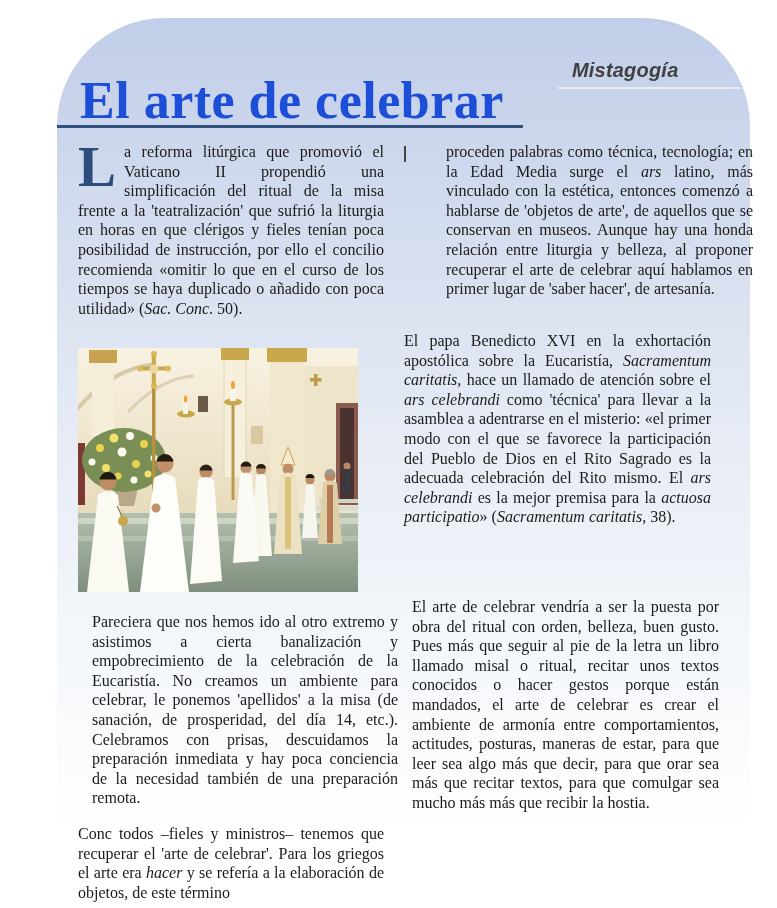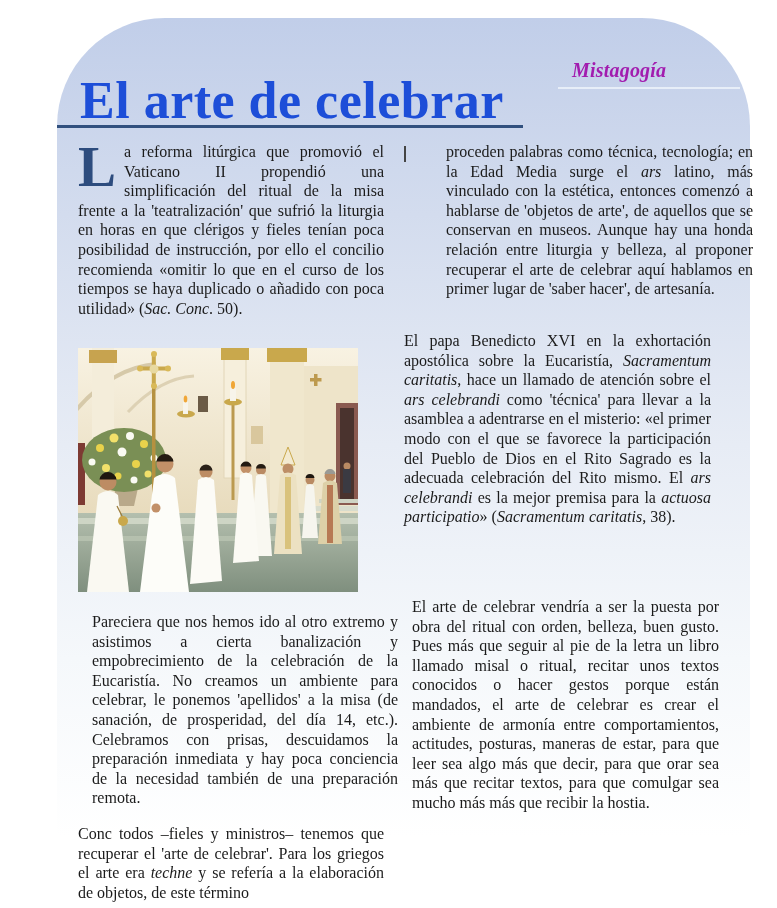--- a/index.html
+++ b/index.html
@@ -5,21 +5,21 @@
   html,body{margin:0;padding:0;background:#ffffff;}
   .page{position:relative;width:777px;height:908px;background:#ffffff;overflow:hidden;
         font-family:"Liberation Serif",serif;}
   .sheet{position:absolute;left:57px;top:18px;width:693px;height:890px;
          border-radius:108px 108px 0 0;
          background:linear-gradient(to bottom,#c1cee9 0%,#d3dcee 22%,#e7ecf5 48%,#f5f8fb 72%,#ffffff 92%);}
   .page-title{position:absolute;left:80px;top:72px;margin:0;font-size:52px;line-height:1.1;
          font-weight:bold;color:#1d4ed8;font-family:"Liberation Serif",serif;letter-spacing:0.5px;}
   .title-underline{position:absolute;left:57px;top:125px;width:466px;height:2.5px;background:#31507e;}
   .section-label{position:absolute;left:572px;top:59px;font-size:20px;font-weight:bold;font-style:italic;
-         color:#a21caf;font-family:Liberation Serif, serif;letter-spacing:0.2px;}
+         color:#404040;font-family:Liberation Sans, sans-serif;letter-spacing:0.2px;}
   .section-underline{position:absolute;left:558px;top:87px;width:182px;height:2px;background:#e7eef8;}
   .body-text{position:absolute;margin:0;font-size:16px;line-height:19.6px;color:#1b1b1b;
          text-align:justify;width:306px;}
   .body-text i{font-style:italic;}
   .p-left1{left:78px;top:142px;}
   .p-left2{left:92px;top:612px;}
   .p-left3{left:78px;top:824px;}
   .p-right1{left:404px;top:142px;width:307px;margin-left:42px;}
   .p-right2{left:404px;top:331px;width:307px;}
   .p-right3{left:412px;top:597px;width:307px;}
@@ -167,19 +167,19 @@
     <g>
       <circle cx="30" cy="134" r="8.5" fill="#bd8c63"></circle>
       <path d="M30,124 a8.5,8.5 0 0 1 8.5,7.5 l-17,0 a8.5,8.5 0 0 1 8.5,-7.5" fill="#1e1710"></path>
       <path d="M9,244 L20,147 Q30,139 40,147 L51,244 Z" fill="#faf9f2"></path>
       <line x1="39" y1="158" x2="45" y2="170" stroke="#9b7c3c" stroke-width="1.2"></line>
       <circle cx="45" cy="173" r="5" fill="#c9a84c"></circle>
     </g>
   </svg>
 
   <p class="body-text p-left2"><span>Pareciera que nos hemos ido al otro extremo y asistimos a cierta banalización y empobrecimiento de la celebración de la Eucaristía. No creamos un ambiente para celebrar, le ponemos 'apellidos' a la misa (de sanación, de prosperidad, del día 14, etc.). Celebramos con prisas, descuidamos la preparación inmediata y hay poca conciencia de la necesidad también de una preparación remota.</span></p>
-  <p class="body-text p-left3"><span>Conc todos –fieles y ministros– tenemos que recuperar el 'arte de celebrar'. Para los griegos el arte era </span><i>techne</i><span> y se refería a la elaboración de objetos, de este término</span></p>
+  <p class="body-text p-left3"><span>Conc todos –fieles y ministros– tenemos que recuperar el 'arte de celebrar'. Para los griegos el arte era </span><i>hacer</i><span> y se refería a la elaboración de objetos, de este término</span></p>
 
   <div class="text-cursor"></div>
   <p class="body-text p-right1"><span>proceden palabras como técnica, tecnología; en la Edad Media surge el </span><i>ars</i><span> latino, más vinculado con la estética, entonces comenzó a hablarse de 'objetos de arte', de aquellos que se conservan en museos. Aunque hay una honda relación entre liturgia y belleza, al proponer recuperar el arte de celebrar aquí hablamos en primer lugar de 'saber hacer', de artesanía.</span></p>
   <p class="body-text p-right2"><span>El papa Benedicto XVI en la exhortación apostólica sobre la Eucaristía, </span><i>Sacramentum caritatis</i><span>, hace un llamado de atención sobre el </span><i>ars celebrandi</i><span> como 'técnica' para llevar a la asamblea a adentrarse en el misterio: «el primer modo con el que se favorece la participación del Pueblo de Dios en el Rito Sagrado es la adecuada celebración del Rito mismo. El </span><i>ars celebrandi</i><span> es la mejor premisa para la </span><i>actuosa participatio</i><span>» (</span><i>Sacramentum caritatis</i><span>, 38).</span></p>
   <p class="body-text p-right3"><span>El arte de celebrar vendría a ser la puesta por obra del ritual con orden, belleza, buen gusto. Pues más que seguir al pie de la letra un libro llamado misal o ritual, recitar unos textos conocidos o hacer gestos porque están mandados, el arte de celebrar es crear el ambiente de armonía entre comportamientos, actitudes, posturas, maneras de estar, para que leer sea algo más que decir, para que orar sea más que recitar textos, para que comulgar sea mucho más más que recibir la hostia.</span></p>
 </div>
 
 </body></html>

